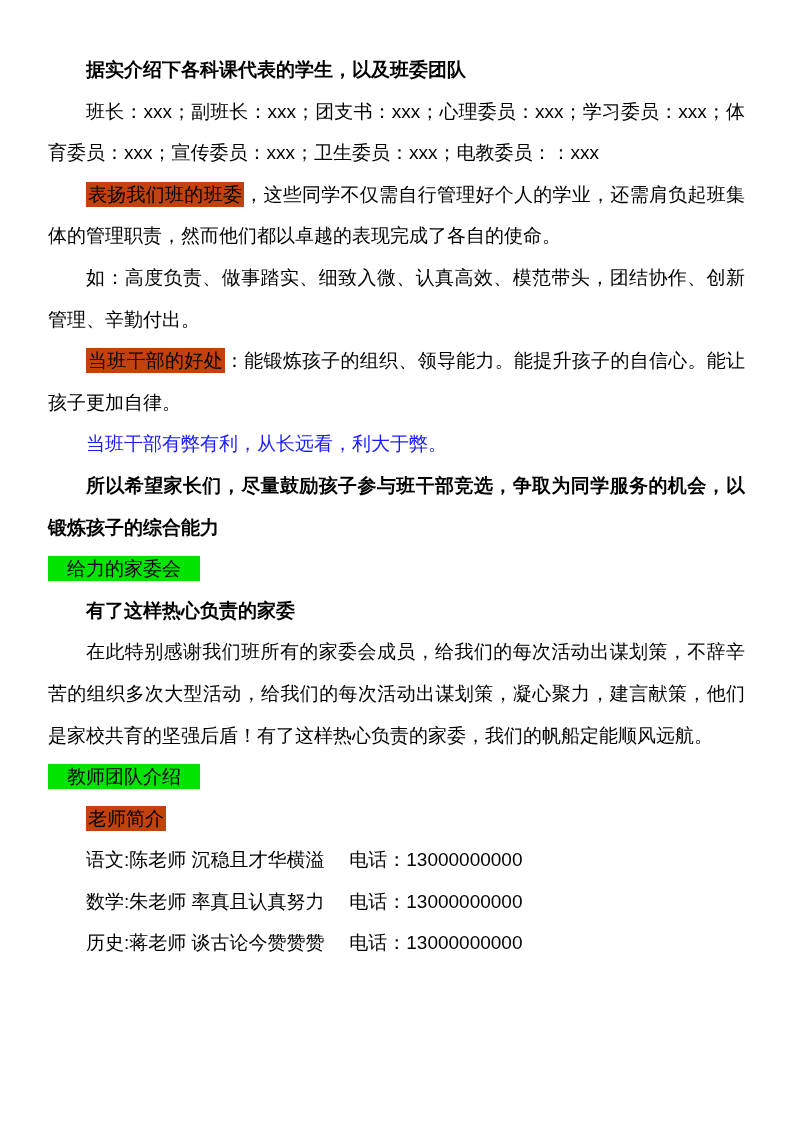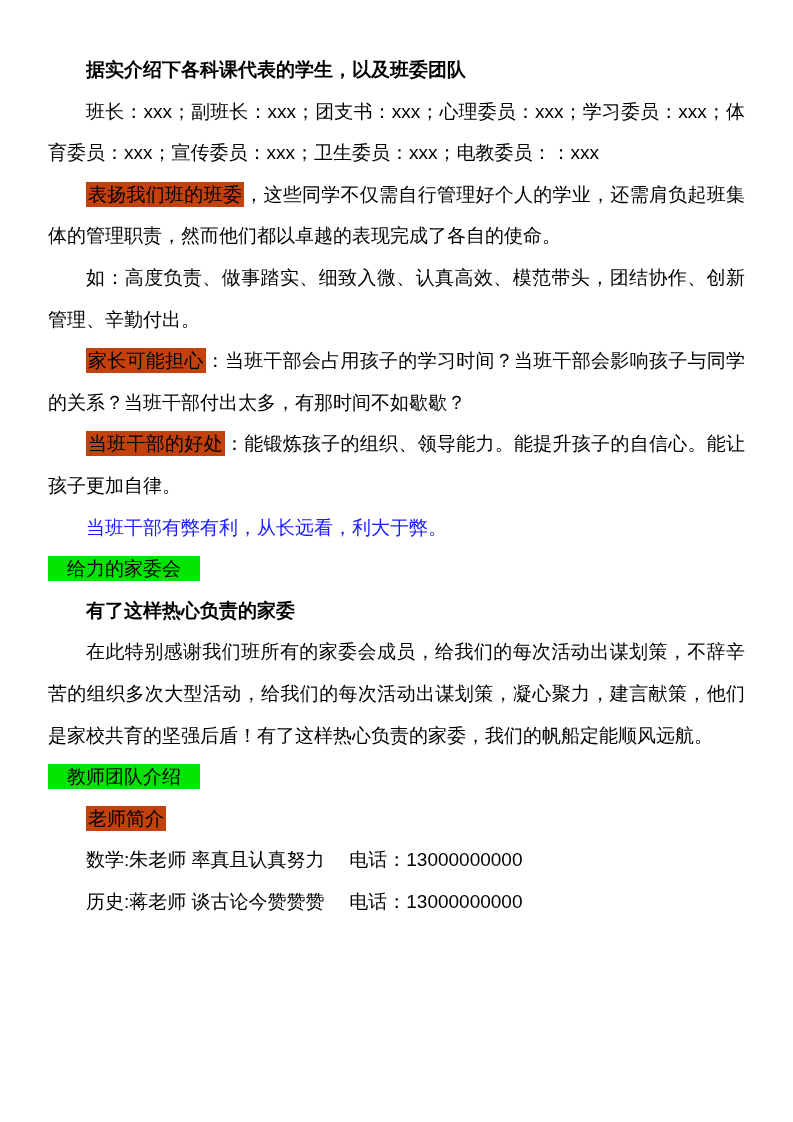--- a/index.html
+++ b/index.html
@@ -49,35 +49,36 @@
 <div class="page">
 
   <p class="indent b">据实介绍下各科课代表的学生，以及班委团队</p>
 
   <p class="indent">班长：xxx；副班长：xxx；团支书：xxx；心理委员：xxx；学习委员：xxx；体育委员：xxx；宣传委员：xxx；卫生委员：xxx；电教委员：：xxx</p>
 
   <p class="indent"><span class="hl-cyan">表扬我们班的班委</span><span>，这些同学不仅需自行管理好个人的学业，还需肩负起班集体的管理职责，然而他们都以卓越的表现完成了各自的使命。</span></p>
 
   <p class="indent">如：高度负责、做事踏实、细致入微、认真高效、模范带头，团结协作、创新管理、辛勤付出。</p>
 
-  <p class="indent"><span class="hl-cyan">家长可能担心</span><span>：当班干部会占用孩子的学习时间？当班干部会影响孩子与同学的关系？当班干部付出太多，有那时间不如歇歇？</span></p>
 
   <p class="indent"><span class="hl-cyan">当班干部的好处</span><span>：能锻炼孩子的组织、领导能力。能提升孩子的自信心。能让孩子更加自律。</span></p>
 
   <p class="indent blue">当班干部有弊有利，从长远看，利大于弊。</p>
 
+  <p class="indent b">所以希望家长们，尽量鼓励孩子参与班干部竞选，争取为同学服务的机会，以锻炼孩子的综合能力</p>
 
   <p><span class="hl-green">给力的家委会</span></p>
 
   <p class="indent b">有了这样热心负责的家委</p>
 
   <p class="indent">在此特别感谢我们班所有的家委会成员，给我们的每次活动出谋划策，不辞辛苦的组织多次大型活动，给我们的每次活动出谋划策，凝心聚力，建言献策，他们是家校共育的坚强后盾！有了这样热心负责的家委，我们的帆船定能顺风远航。</p>
 
   <p><span class="hl-green">教师团队介绍</span></p>
 
   <p class="indent"><span class="hl-cyan">老师简介</span></p>
 
+  <p class="indent teacher-row"><span>语文:陈老师 沉稳且才华横溢</span><span class="phone">电话：13000000000</span></p>
 
   <p class="indent teacher-row"><span>数学:朱老师 率真且认真努力</span><span class="phone">电话：13000000000</span></p>
 
   <p class="indent teacher-row"><span>历史:蒋老师 谈古论今赞赞赞</span><span class="phone">电话：13000000000</span></p>
 
 </div>
 
 </body></html>

